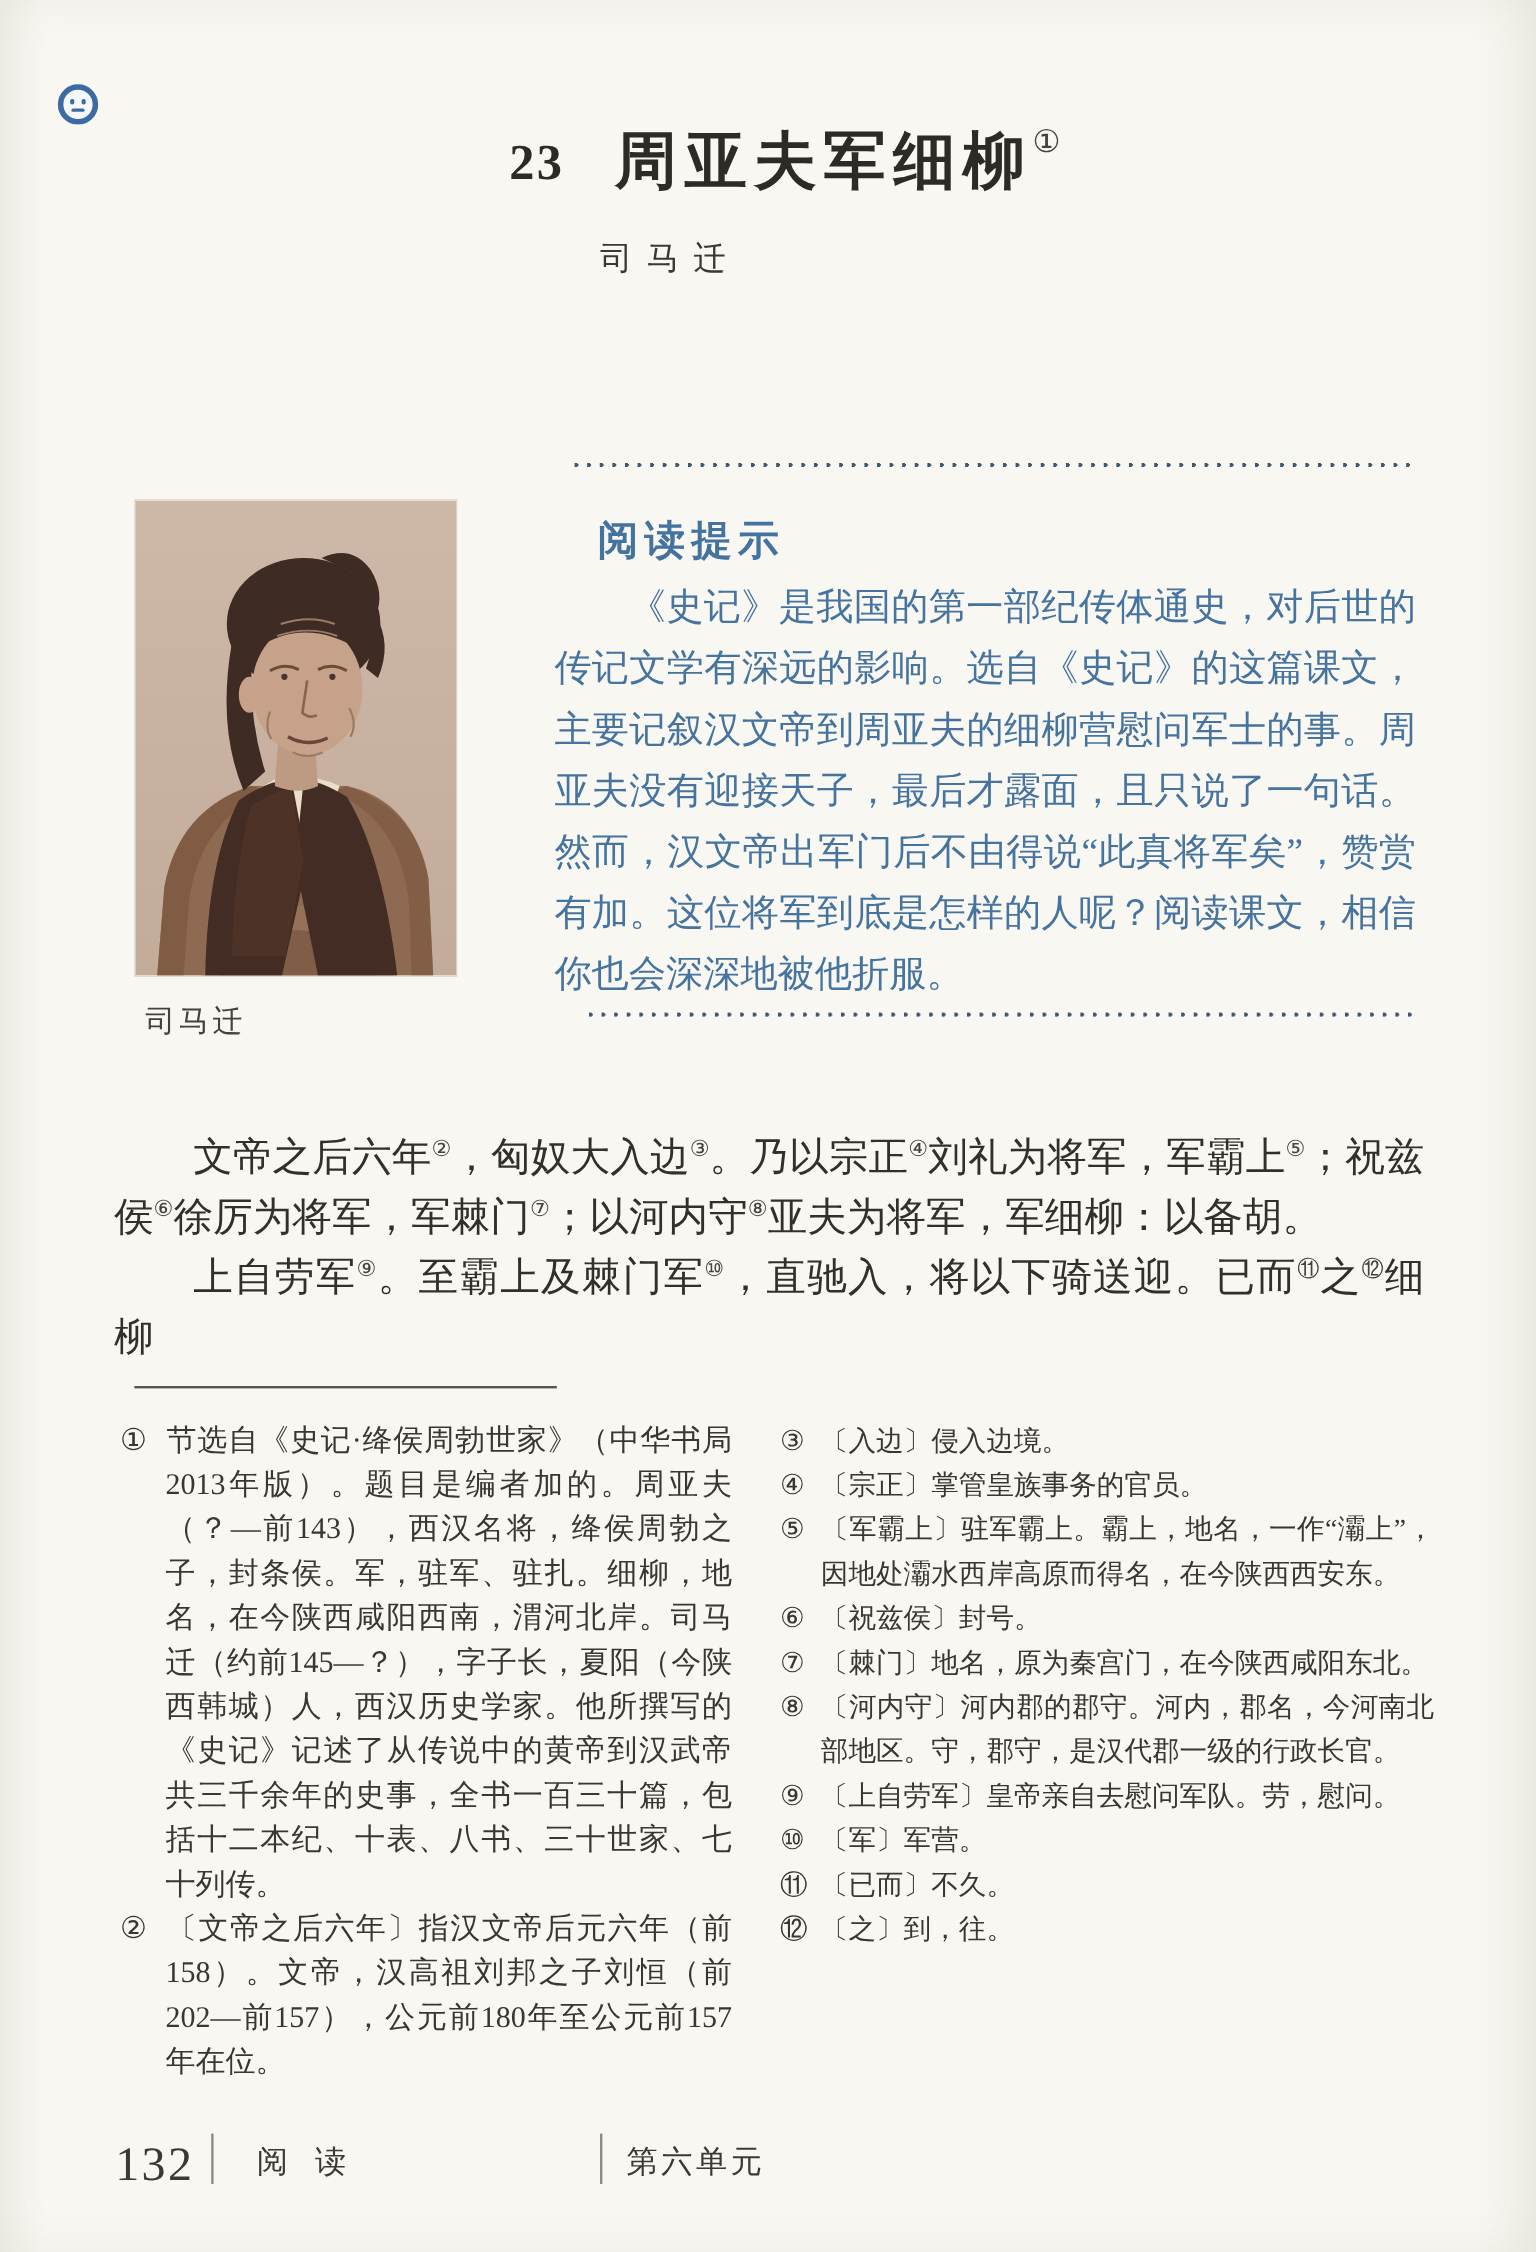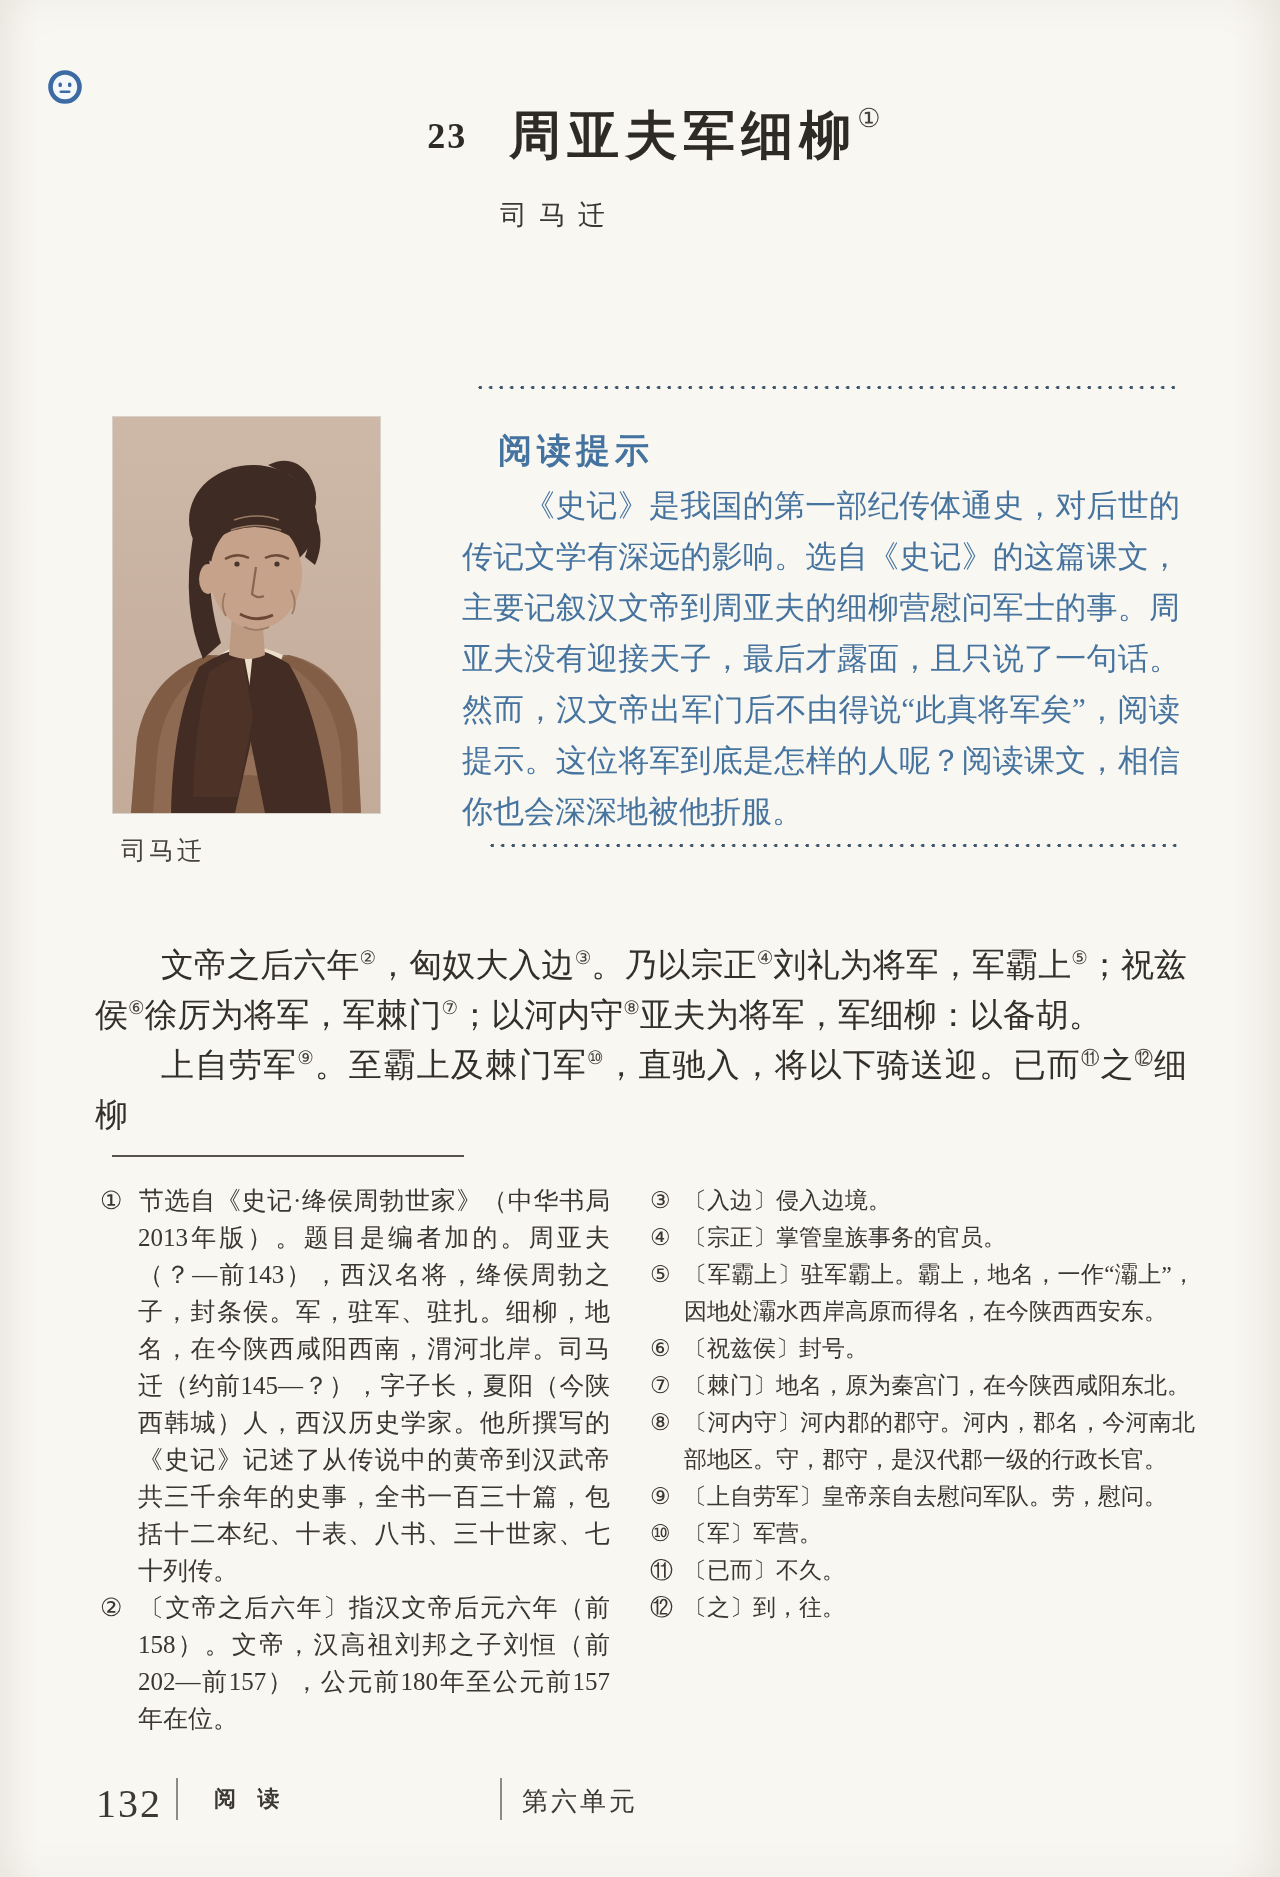--- a/index.html
+++ b/index.html
@@ -16,21 +16,21 @@
   }
   
   .app-icon{ position:absolute; left:48px; top:70px; width:34px; height:34px; cursor:pointer; }
   
   .title-row{
     position:absolute; left:0; top:104px; width:1280px;
     display:flex; justify-content:center; align-items:flex-start;
     transform:translateX(15px);
     font-weight:bold; color:#2d2a27; letter-spacing:2px;
   }
-  .title-num{ font-size:36px; line-height:64px; margin-right:42px;font-family:Liberation Serif, serif; }
+  .title-num{ font-size:42px; line-height:64px; margin-right:42px;font-family:Liberation Serif, serif; }
   .title-text{ font-size:52px; line-height:64px; letter-spacing:6px; }
   .title-ref{ font-size:26px; line-height:26px; margin-top:2px; font-weight:normal; }
   .author{
     position:absolute; left:500px; top:197px; font-size:27px; color:#3b3733;
     letter-spacing:12px;
   }
   
   .dotted{
     position:absolute; height:5px;
     background-image:radial-gradient(circle at 2.2px 2.5px, #41566f 1.7px, rgba(0,0,0,0) 1.8px);
@@ -71,21 +71,21 @@
   .note{ padding-left:38px; text-align:justify; }
   .fn-col.right .note{ padding-left:34px; }
   .note .num{ display:inline-block; width:38px; margin-left:-38px; text-indent:0; }
   .fn-col.right .note .num{ width:34px; margin-left:-34px; }
   
   .footer{ position:absolute; left:0; top:1780px; width:1280px; height:44px; color:#3c3833; }
   .footer .pageno{ position:absolute; left:96px; top:0; font-size:40px; letter-spacing:2px; }
   .footer .vbar{ position:absolute; top:-2px; width:2px; height:42px; background:#8f8a82; }
   .footer .vbar.b1{ left:176px; }
   .footer .vbar.b2{ left:500px; }
-  .footer .sec{ position:absolute; left:214px; top:4px; font-size:22px; letter-spacing:8px;font-weight:bold; }
+  .footer .sec{ position:absolute; left:214px; top:4px; font-size:26px; letter-spacing:8px; }
   .footer .unit{ position:absolute; left:522px; top:4px; font-size:26px; letter-spacing:3px; }
 </style>
 </head>
 <body>
 
 <div class="page">
 
   <div class="app-icon">
     <svg width="34" height="34" viewBox="0 0 34 34">
       <circle cx="17" cy="17" r="14.5" fill="#f5f8fb" stroke="#3c6ba4" stroke-width="4.6"></circle>
@@ -147,21 +147,21 @@
       <path d="M143,150 L139,177 q5,5 12,2" fill="none" stroke="#8a6450" stroke-width="2.2"></path>
       <path d="M127,197 q16,9 33,1" fill="none" stroke="#6b4636" stroke-width="2.8"></path>
       <path d="M118,113 q26,-9 50,0 M121,103 q24,-8 45,0" fill="none" stroke="#9a7a63" stroke-width="1.6"></path>
       <path d="M112,176 q-5,13 1,23 M178,173 q7,13 1,24" fill="none" stroke="#9a7a63" stroke-width="1.8"></path>
       <path d="M131,210 q12,6 25,0" fill="none" stroke="#9a7a63" stroke-width="1.6"></path>
     </svg>
   </div>
   <div class="portrait-caption">司马迁</div>
 
   <div class="hint-heading">阅读提示</div>
-  <div class="hint-body">《史记》是我国的第一部纪传体通史，对后世的传记文学有深远的影响。选自《史记》的这篇课文，主要记叙汉文帝到周亚夫的细柳营慰问军士的事。周亚夫没有迎接天子，最后才露面，且只说了一句话。然而，汉文帝出军门后不由得说“此真将军矣”，阅读提示。这位将军到底是怎样的人呢？阅读课文，相信你也会深深地被他折服。</div>
+  <div class="hint-body">《史记》是我国的第一部纪传体通史，对后世的传记文学有深远的影响。选自《史记》的这篇课文，主要记叙汉文帝到周亚夫的细柳营慰问军士的事。周亚夫没有迎接天子，最后才露面，且只说了一句话。然而，汉文帝出军门后不由得说“此真将军矣”，赞赏有加。这位将军到底是怎样的人呢？阅读课文，相信你也会深深地被他折服。</div>
 
   <div class="main-text">
     <p>文帝之后六年<sup>②</sup>，匈奴大入边<sup>③</sup>。乃以宗正<sup>④</sup>刘礼为将军，军霸上<sup>⑤</sup>；祝兹侯<sup>⑥</sup>徐厉为将军，军棘门<sup>⑦</sup>；以河内守<sup>⑧</sup>亚夫为将军，军细柳：以备胡。</p>
     <p>上自劳军<sup>⑨</sup>。至霸上及棘门军<sup>⑩</sup>，直驰入，将以下骑送迎。已而<sup>⑪</sup>之<sup>⑫</sup>细柳</p>
   </div>
 
   <div class="fn-divider"></div>
 
   <div class="fn-col left">
     <div class="note">

